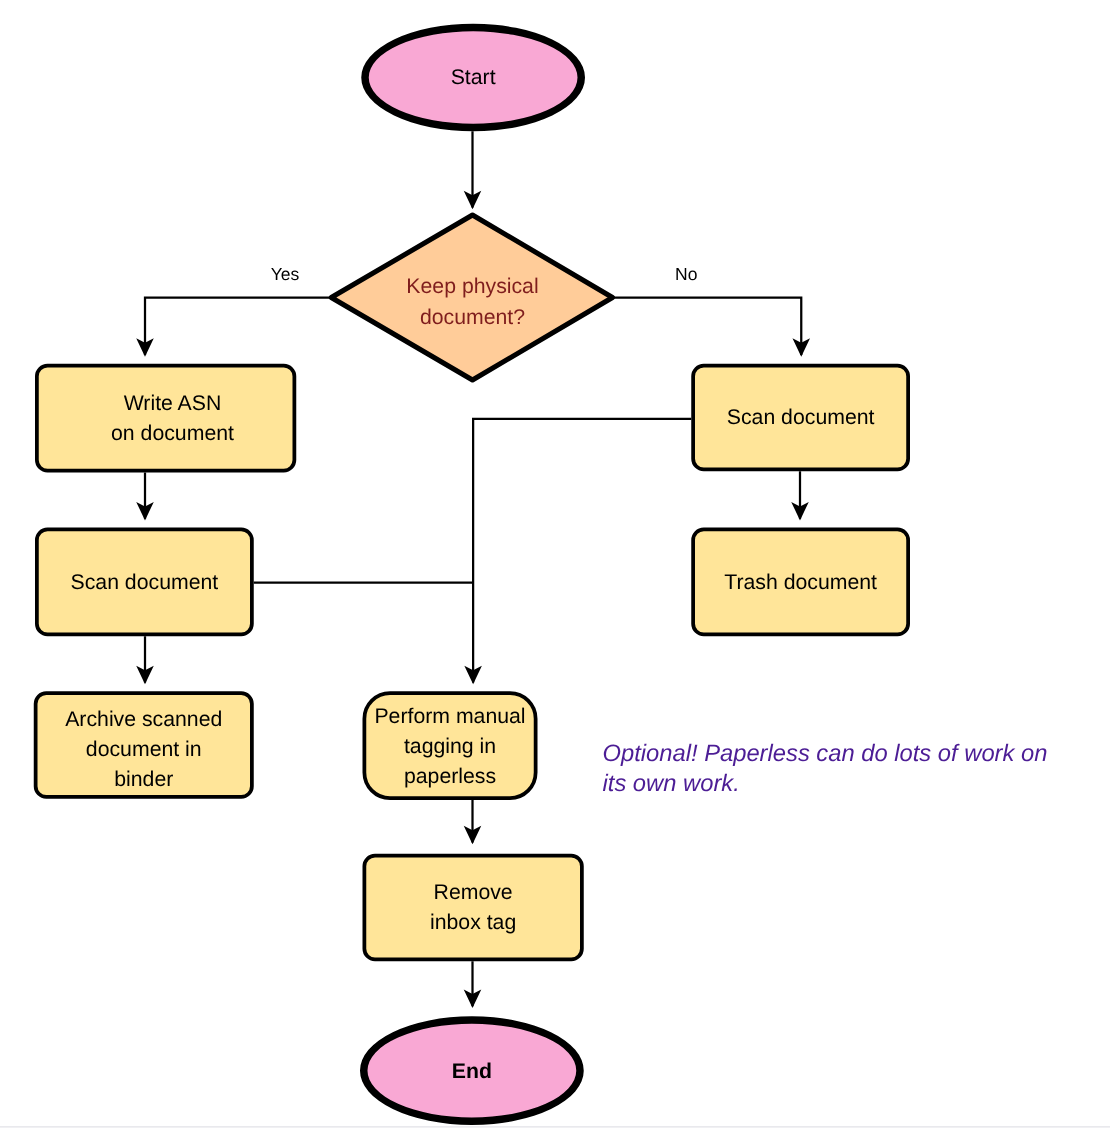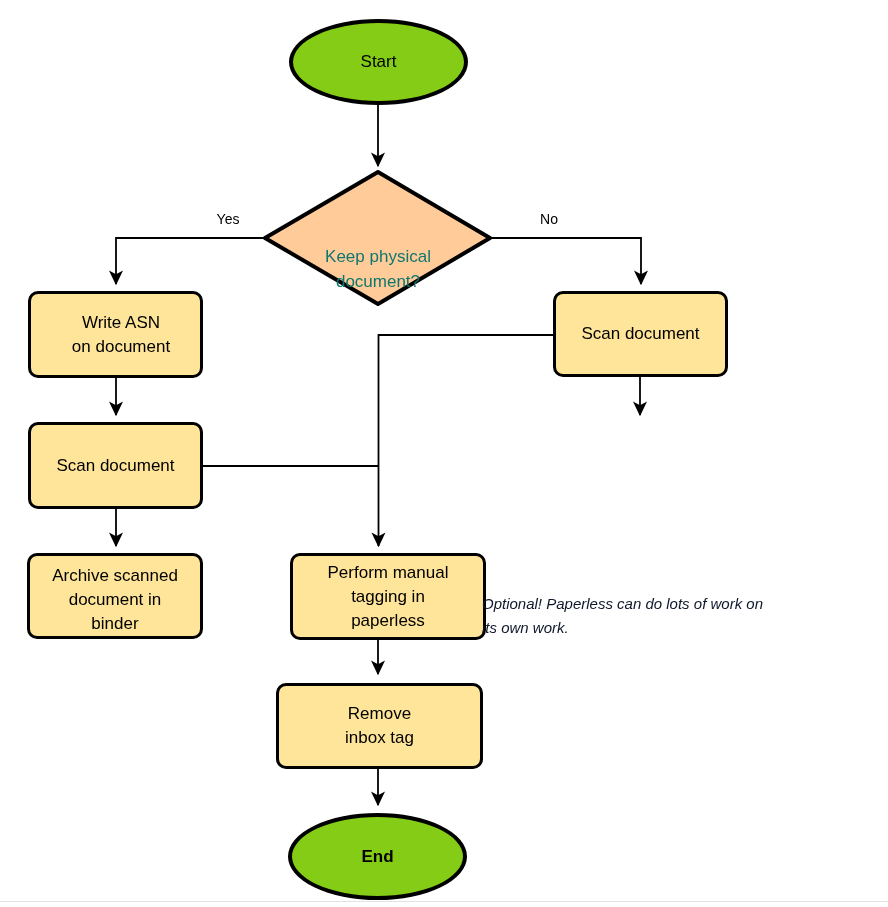--- a/index.html
+++ b/index.html
@@ -30,53 +30,52 @@
     z-index: 2;
     text-align: center;
     font-size: 17px;
     line-height: 24px;
     color: #000000;
   }
   .node-label {
     white-space: pre-line;
   }
   .terminal {
-    background: #84cc16;
-    border: 4px solid #000000;
+    background: #f9a8d4;
+    border: 6px solid #000000;
     border-radius: 50%;
   }
   .process {
     background: #FFE599;
     border: 3.5px solid #000000;
     border-radius: 10px;
   }
   .decision-label {
     position: absolute;
     z-index: 2;
     text-align: center;
     font-size: 17px;
     line-height: 25px;
-    color: #0f766e;
+    color: #7f1d1d;
     white-space: pre-line;
-    margin-top: 28px;
   }
   .edge-label {
     position: absolute;
     z-index: 2;
     font-size: 14px;
     color: #000000;
     text-align: center;
   }
   .annotation {
     position: absolute;
     z-index: 2;
-    font-size: 15px;
+    font-size: 19px;
     font-style: italic;
     line-height: 23.5px;
-    color: #0f172a;
+    color: #4c1d95;
   }
   .annotation span { display: block; }
   .page-divider {
     position: absolute;
     left: 0;
     top: 901px;
     width: 888px;
     height: 1px;
     background: #e2e2e8;
     z-index: 0;
@@ -116,47 +115,50 @@
     <span class="node-label">Start</span>
   </div>
 
   <div class="decision-label" style="left:293px; top:216px; width:170px;">Keep physical
 document?</div>
 
   <div class="edge-label" style="left:203px; top:211px; width:50px;">Yes</div>
 
   <div class="edge-label" style="left:524px; top:211px; width:50px;">No</div>
 
-  <div class="node process" style="left:28px; top:291px; width:175px; height:87px;padding-left:11px;">
+  <div class="node process" style="left:28px; top:291px; width:209px; height:87px;padding-left:11px;">
     <span class="node-label">Write ASN
 on document</span>
   </div>
 
   <div class="node process" style="left:28px; top:422px; width:175px; height:87px;">
     <span class="node-label">Scan document</span>
   </div>
 
   <div class="node process" style="left:27px; top:553px; width:176px; height:86px;align-items:flex-end;">
     <span class="node-label">Archive scanned
 document in
 binder</span>
   </div>
 
   <div class="node process" style="left:553px; top:291px; width:175px; height:86px;">
     <span class="node-label">Scan document</span>
   </div>
 
+  <div class="node process" style="left:553px; top:422px; width:175px; height:87px;">
+    <span class="node-label">Trash document</span>
+  </div>
 
-  <div class="node process" style="left:290px; top:553px; width:196px; height:87px;">
+  <div class="node process" style="left:290px; top:553px; width:140px; height:87px;border-radius:22px;">
     <span class="node-label">Perform manual
 tagging in
 paperless</span>
   </div>
 
-  <div class="node process" style="left:276px; top:683px; width:207px; height:86px;">
+  <div class="node process" style="left:290px; top:683px; width:177px; height:86px;">
     <span class="node-label">Remove
 inbox tag</span>
   </div>
 
   <div class="node terminal" style="left:288px; top:813px; width:179px; height:87px;font-weight:bold;">
     <span class="node-label">End</span>
   </div>
 
   <div class="annotation" style="left:482px; top:592px; width:400px;">
     <span>Optional! Paperless can do lots of work on</span>

